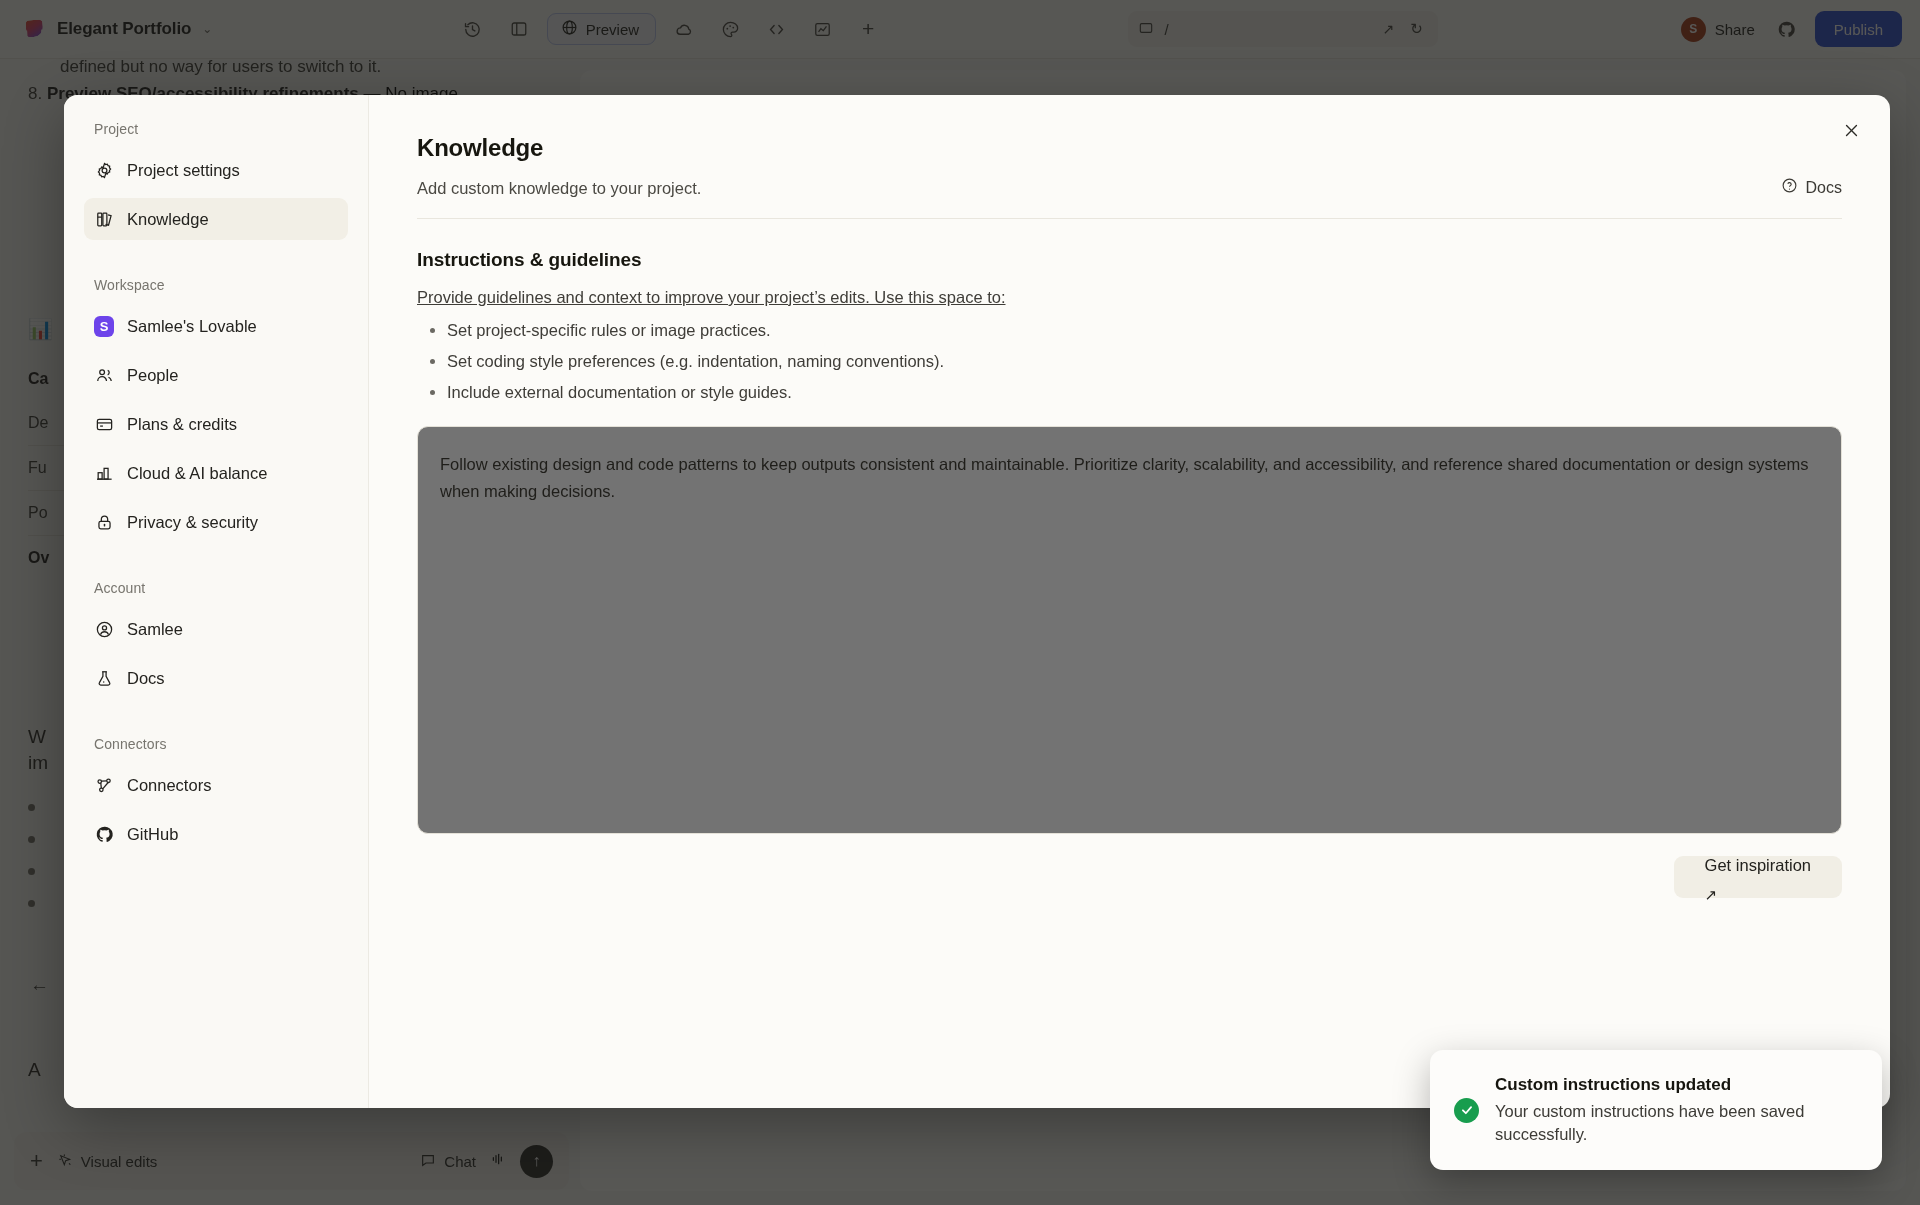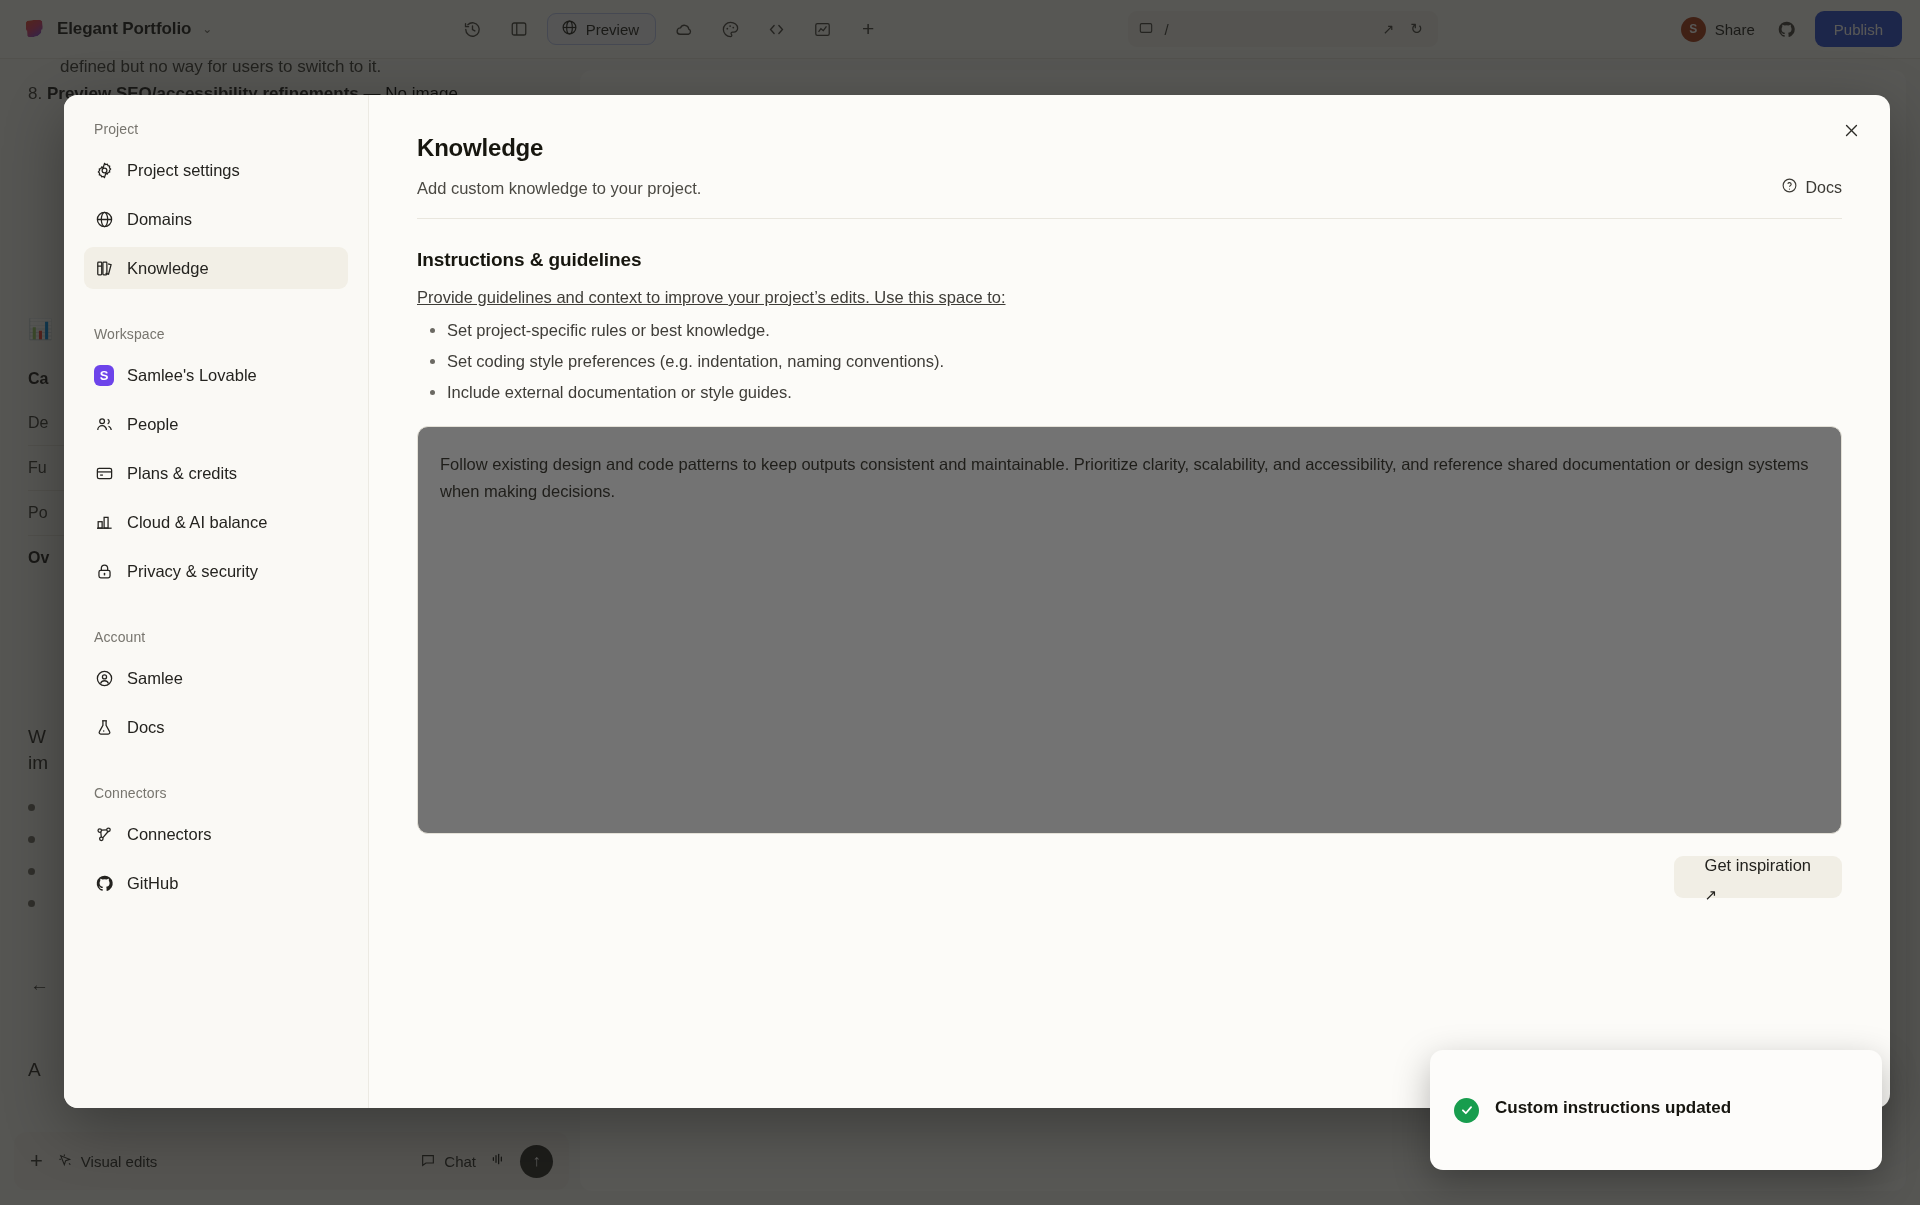--- a/index.html
+++ b/index.html
@@ -364,30 +364,20 @@
     <div class="side-group-label">Project</div>
     <div class="side-item">
       <span class="ico">
         <svg width="19" height="19" viewBox="0 0 24 24" fill="none" stroke="currentColor" stroke-width="1.6">
             <circle cx="12" cy="12" r="3"></circle>
             <path d="M12 3.2l1.6 1.3 2-.5.9 1.9 2 .6-.2 2.1 1.4 1.6-1.4 1.6.2 2.1-2 .6-.9 1.9-2-.5L12 20.8l-1.6-1.3-2 .5-.9-1.9-2-.6.2-2.1L4.3 13.8l1.4-1.6-.2-2.1 2-.6.9-1.9 2 .5z"></path>
           </svg>
       </span>
       <span>Project settings</span>
     </div>
-    <div class="side-item">
-      <span class="ico">
-        <svg width="19" height="19" viewBox="0 0 24 24" fill="none" stroke="currentColor" stroke-width="1.6">
-            <circle cx="12" cy="12" r="9"></circle>
-            <ellipse cx="12" cy="12" rx="4" ry="9"></ellipse>
-            <line x1="3" y1="12" x2="21" y2="12"></line>
-          </svg>
-      </span>
-      <span>Domains</span>
-    </div>
     <div class="side-item active">
       <span class="ico">
         <svg width="19" height="19" viewBox="0 0 24 24" fill="none" stroke="currentColor" stroke-width="1.6">
             <rect x="3.5" y="4" width="5" height="16" rx="1"></rect>
             <rect x="10" y="4" width="5" height="16" rx="1"></rect>
             <line x1="3.5" y1="9" x2="8.5" y2="9"></line>
             <path d="M16.5 6.2l3.8 1-3.2 12-3.8-1"></path>
           </svg>
       </span>
       <span>Knowledge</span>
@@ -517,21 +507,21 @@
         </span>
         <span>Docs</span>
       </div>
     </div>
 
     <div class="hr"></div>
 
     <div class="sec-title">Instructions &amp; guidelines</div>
     <div class="sec-desc">Provide guidelines and context to improve your project’s edits. Use this space to:</div>
     <ul class="sec-list">
-      <li>Set project-specific rules or best knowledge.</li>
+      <li>Set project-specific rules or image practices.</li>
       <li>Set coding style preferences (e.g. indentation, naming conventions).</li>
       <li>Include external documentation or style guides.</li>
     </ul>
 
     <div class="knowledge-box" aria-placeholder="Add custom knowledge…">Follow existing design and code patterns to keep outputs consistent and maintainable. Prioritize clarity, scalability, and accessibility, and reference shared documentation or design systems when making decisions.</div>
 
     <div class="actions">
       <button class="inspo-btn">
         <span>Get inspiration</span>
         <span style="font-size:15px;">↗</span>
@@ -541,14 +531,15 @@
 </div>
 
 <div class="toast">
   <span class="toast-check">
     <svg width="14" height="14" viewBox="0 0 24 24" fill="none" stroke="currentColor" stroke-width="3" stroke-linecap="round" stroke-linejoin="round">
         <polyline points="5,12.5 10,17.5 19,7"></polyline>
       </svg>
   </span>
   <span>
     <div class="toast-title">Custom instructions updated</div>
+    <div class="toast-body">Your custom instructions have been saved successfully.</div>
   </span>
 </div>
 
 </body></html>

